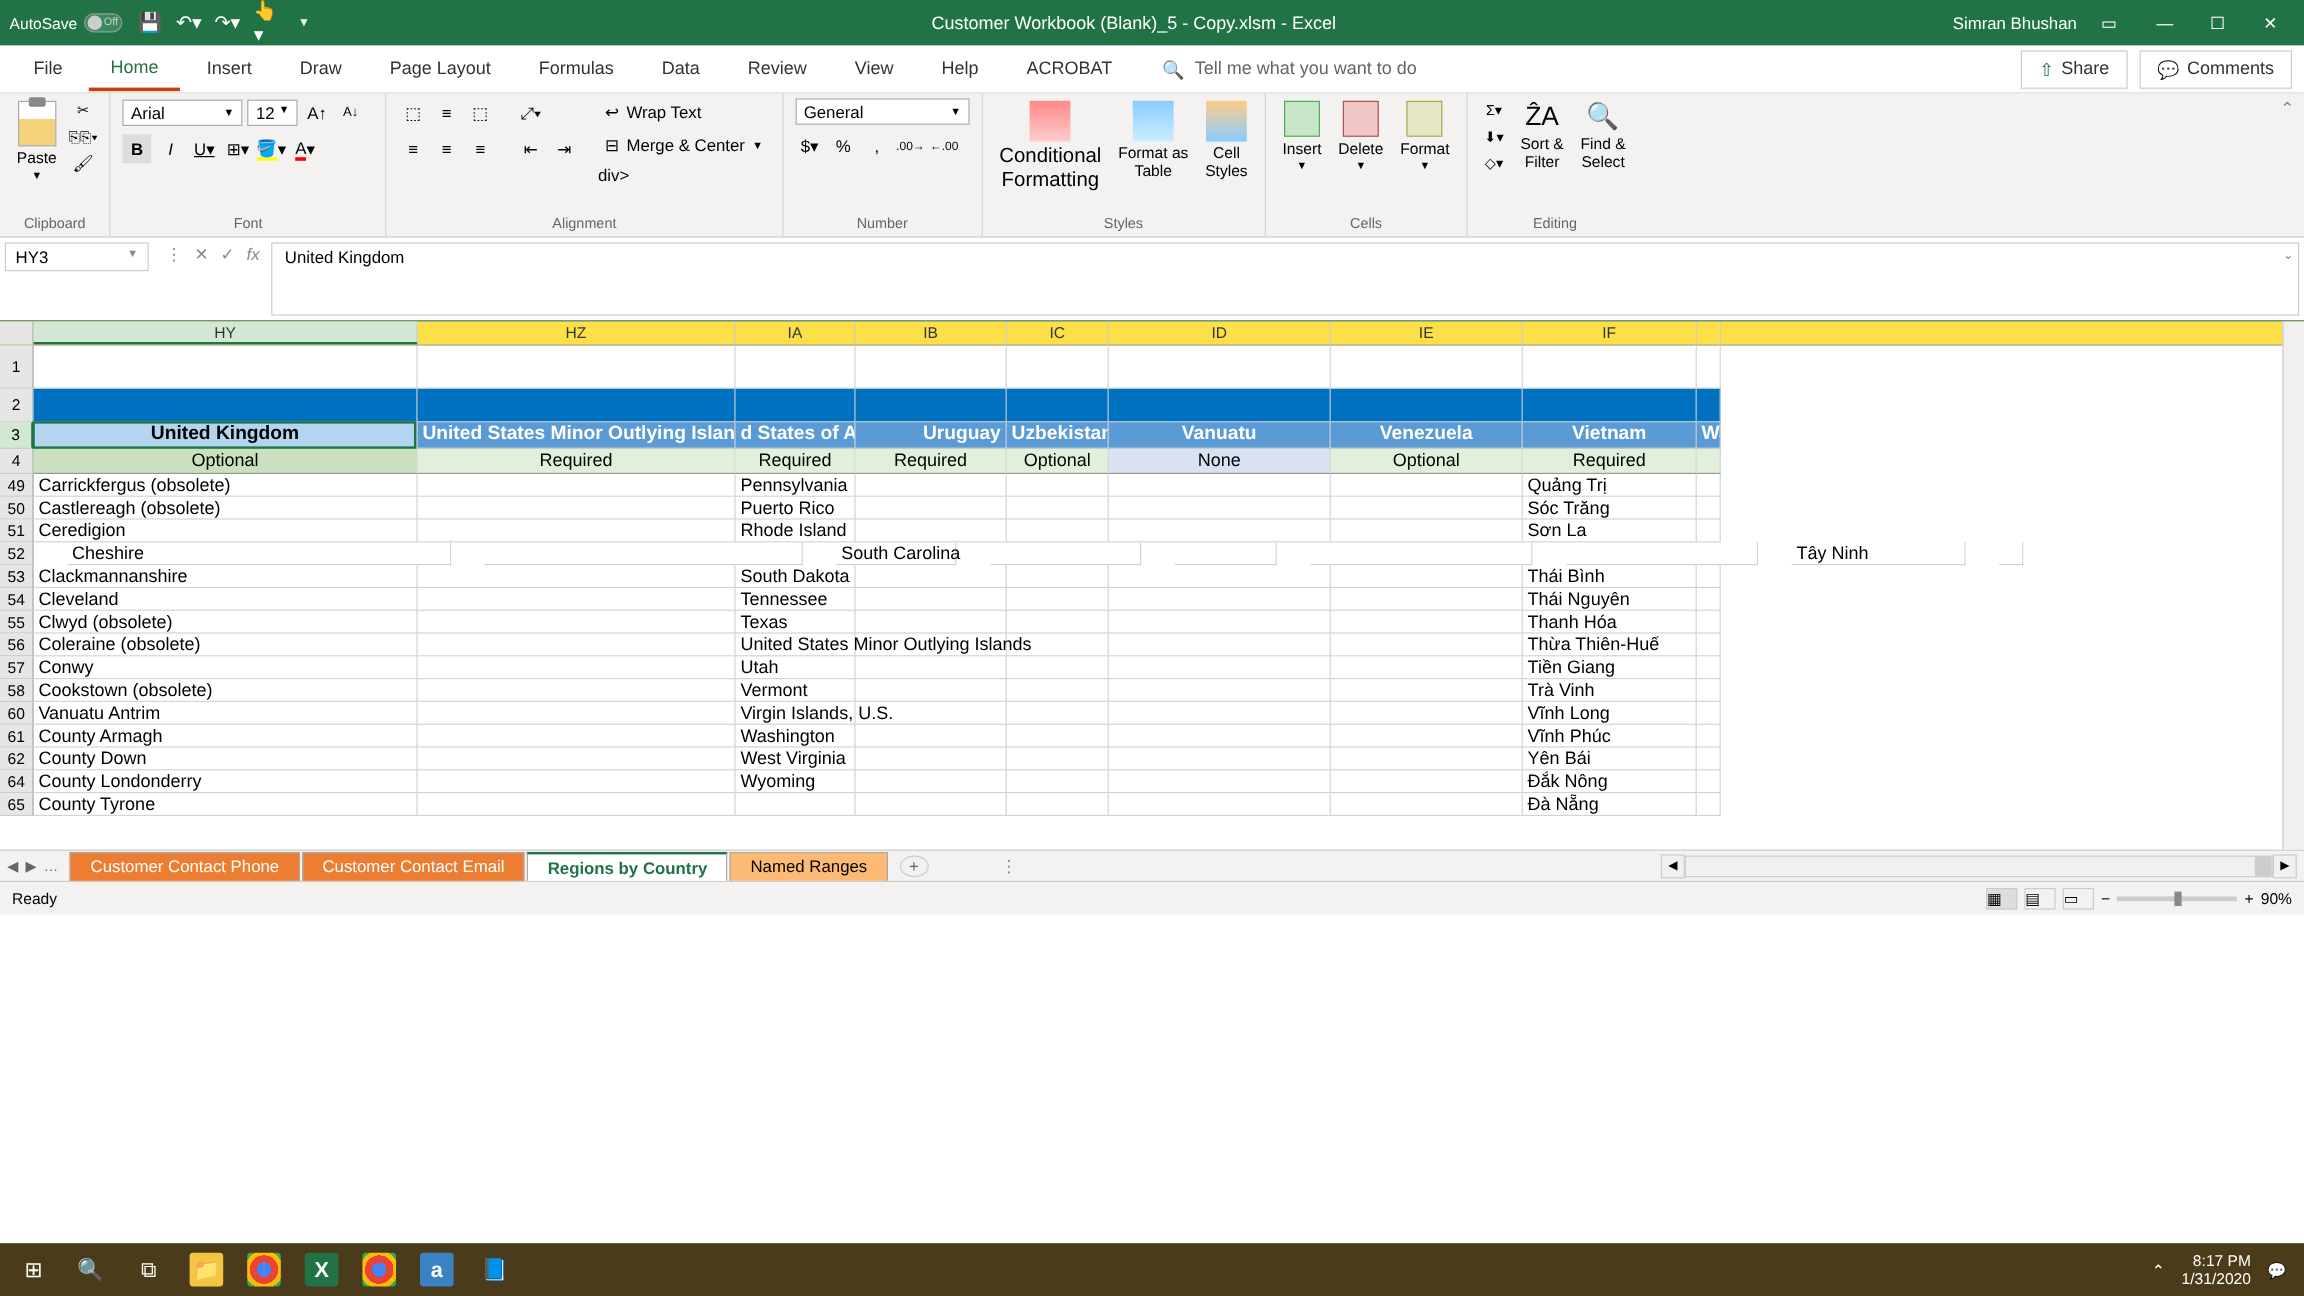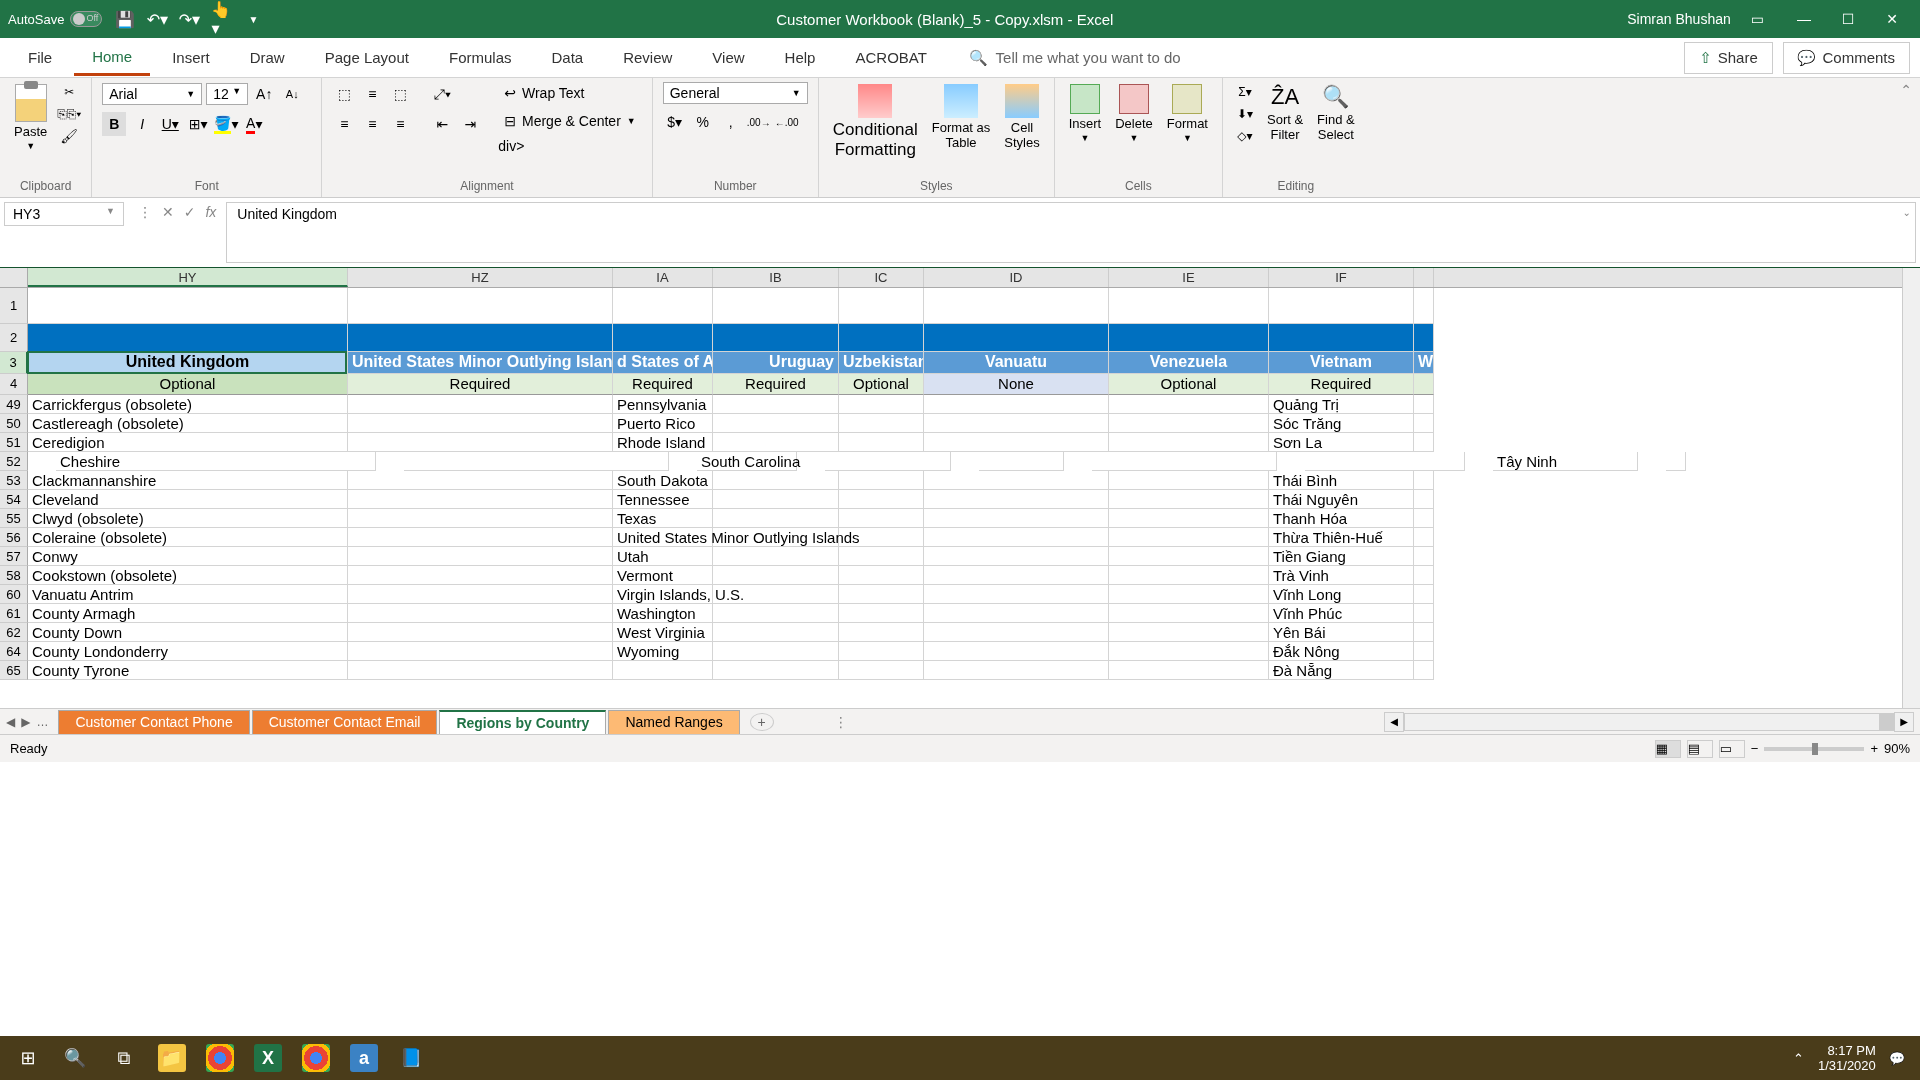--- a/index.html
+++ b/index.html
@@ -43,21 +43,21 @@
 
 
 .formula-bar { height: 70px; display: flex; border-bottom: 1px solid #14532d; }
 .name-box { width: 120px; border: 1px solid #ccc; margin: 4px; padding: 3px 8px; font-size: 14px; display: flex; justify-content: space-between; align-items: flex-start; height: 24px; }
 .fb-buttons { display: flex; align-items: flex-start; gap: 10px; padding: 6px 10px; color: #888; }
 .formula-input { flex: 1; border: 1px solid #ccc; margin: 4px 4px 4px 0; padding: 3px 10px; font-size: 14px; position: relative; }
 .fb-expand { position: absolute; right: 4px; top: 4px; color: #888; font-size: 10px; }
 
 
 .grid-area { position: relative; height: 440px; }
-.col-headers { display: flex; height: 20px; background: #e5e5e5; border-bottom: 1px solid #aaa; }
+.col-headers { display: flex; height: 20px; background: #fde047; border-bottom: 1px solid #aaa; }
 .corner { width: 28px; border-right: 1px solid #aaa; background: #e6e6e6; }
 .col-h { border-right: 1px solid #ccc; text-align: center; font-size: 13px; color: #333; line-height: 20px; }
 .col-h.sel { background: #d2e8d2; border-bottom: 2px solid #217346; }
 .row { display: flex; height: 19px; }
 .row-h { width: 28px; background: #e6e6e6; border-right: 1px solid #aaa; border-bottom: 1px solid #ccc; text-align: center; font-size: 13px; line-height: 19px; }
 .row-h.sel { background: #d2e8d2; border-right: 2px solid #217346; }
 .cell { border-right: 1px solid #d4d4d4; border-bottom: 1px solid #d4d4d4; padding: 0 4px; font-size: 15px; line-height: 19px; overflow: hidden; white-space: nowrap; }
 .row.blue-header .cell { background: #5b9bd5; color: #fff; font-weight: bold; text-align: center; font-size: 16px; }
 .row.blue-header .cell.selcell { background: #b4d5f0; color: #000; }
 .row.green-row { height: 21px; }

